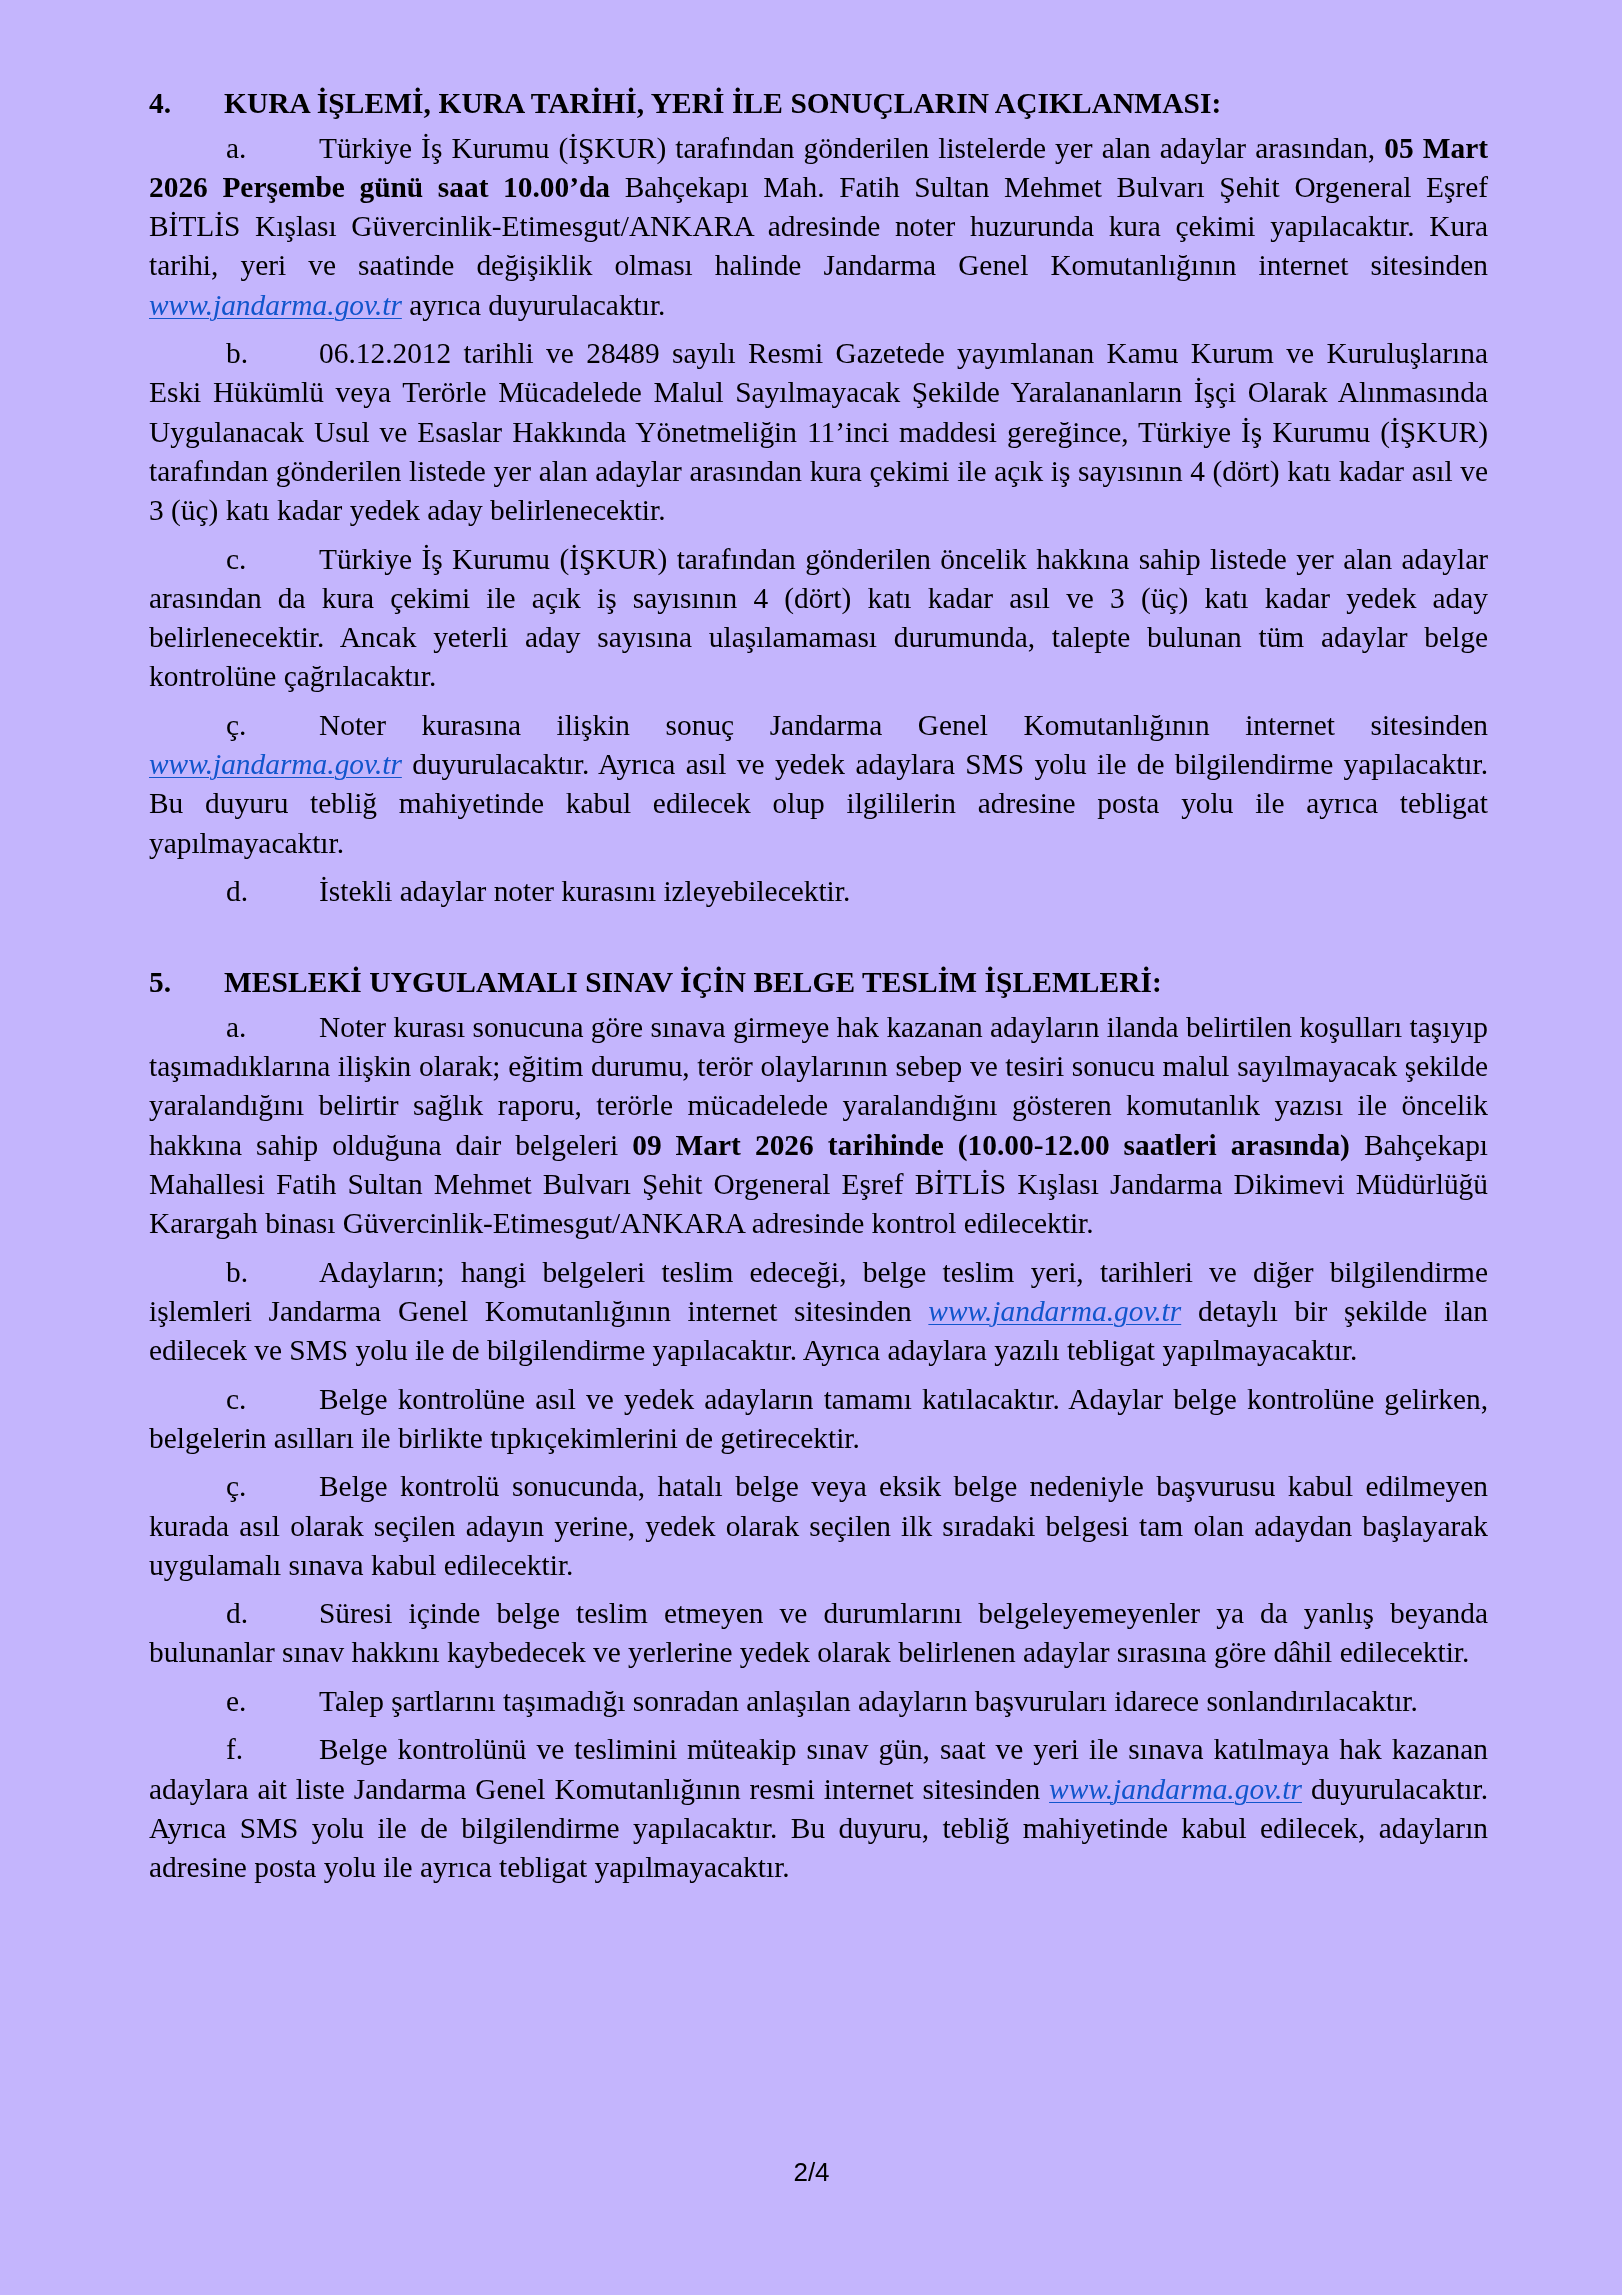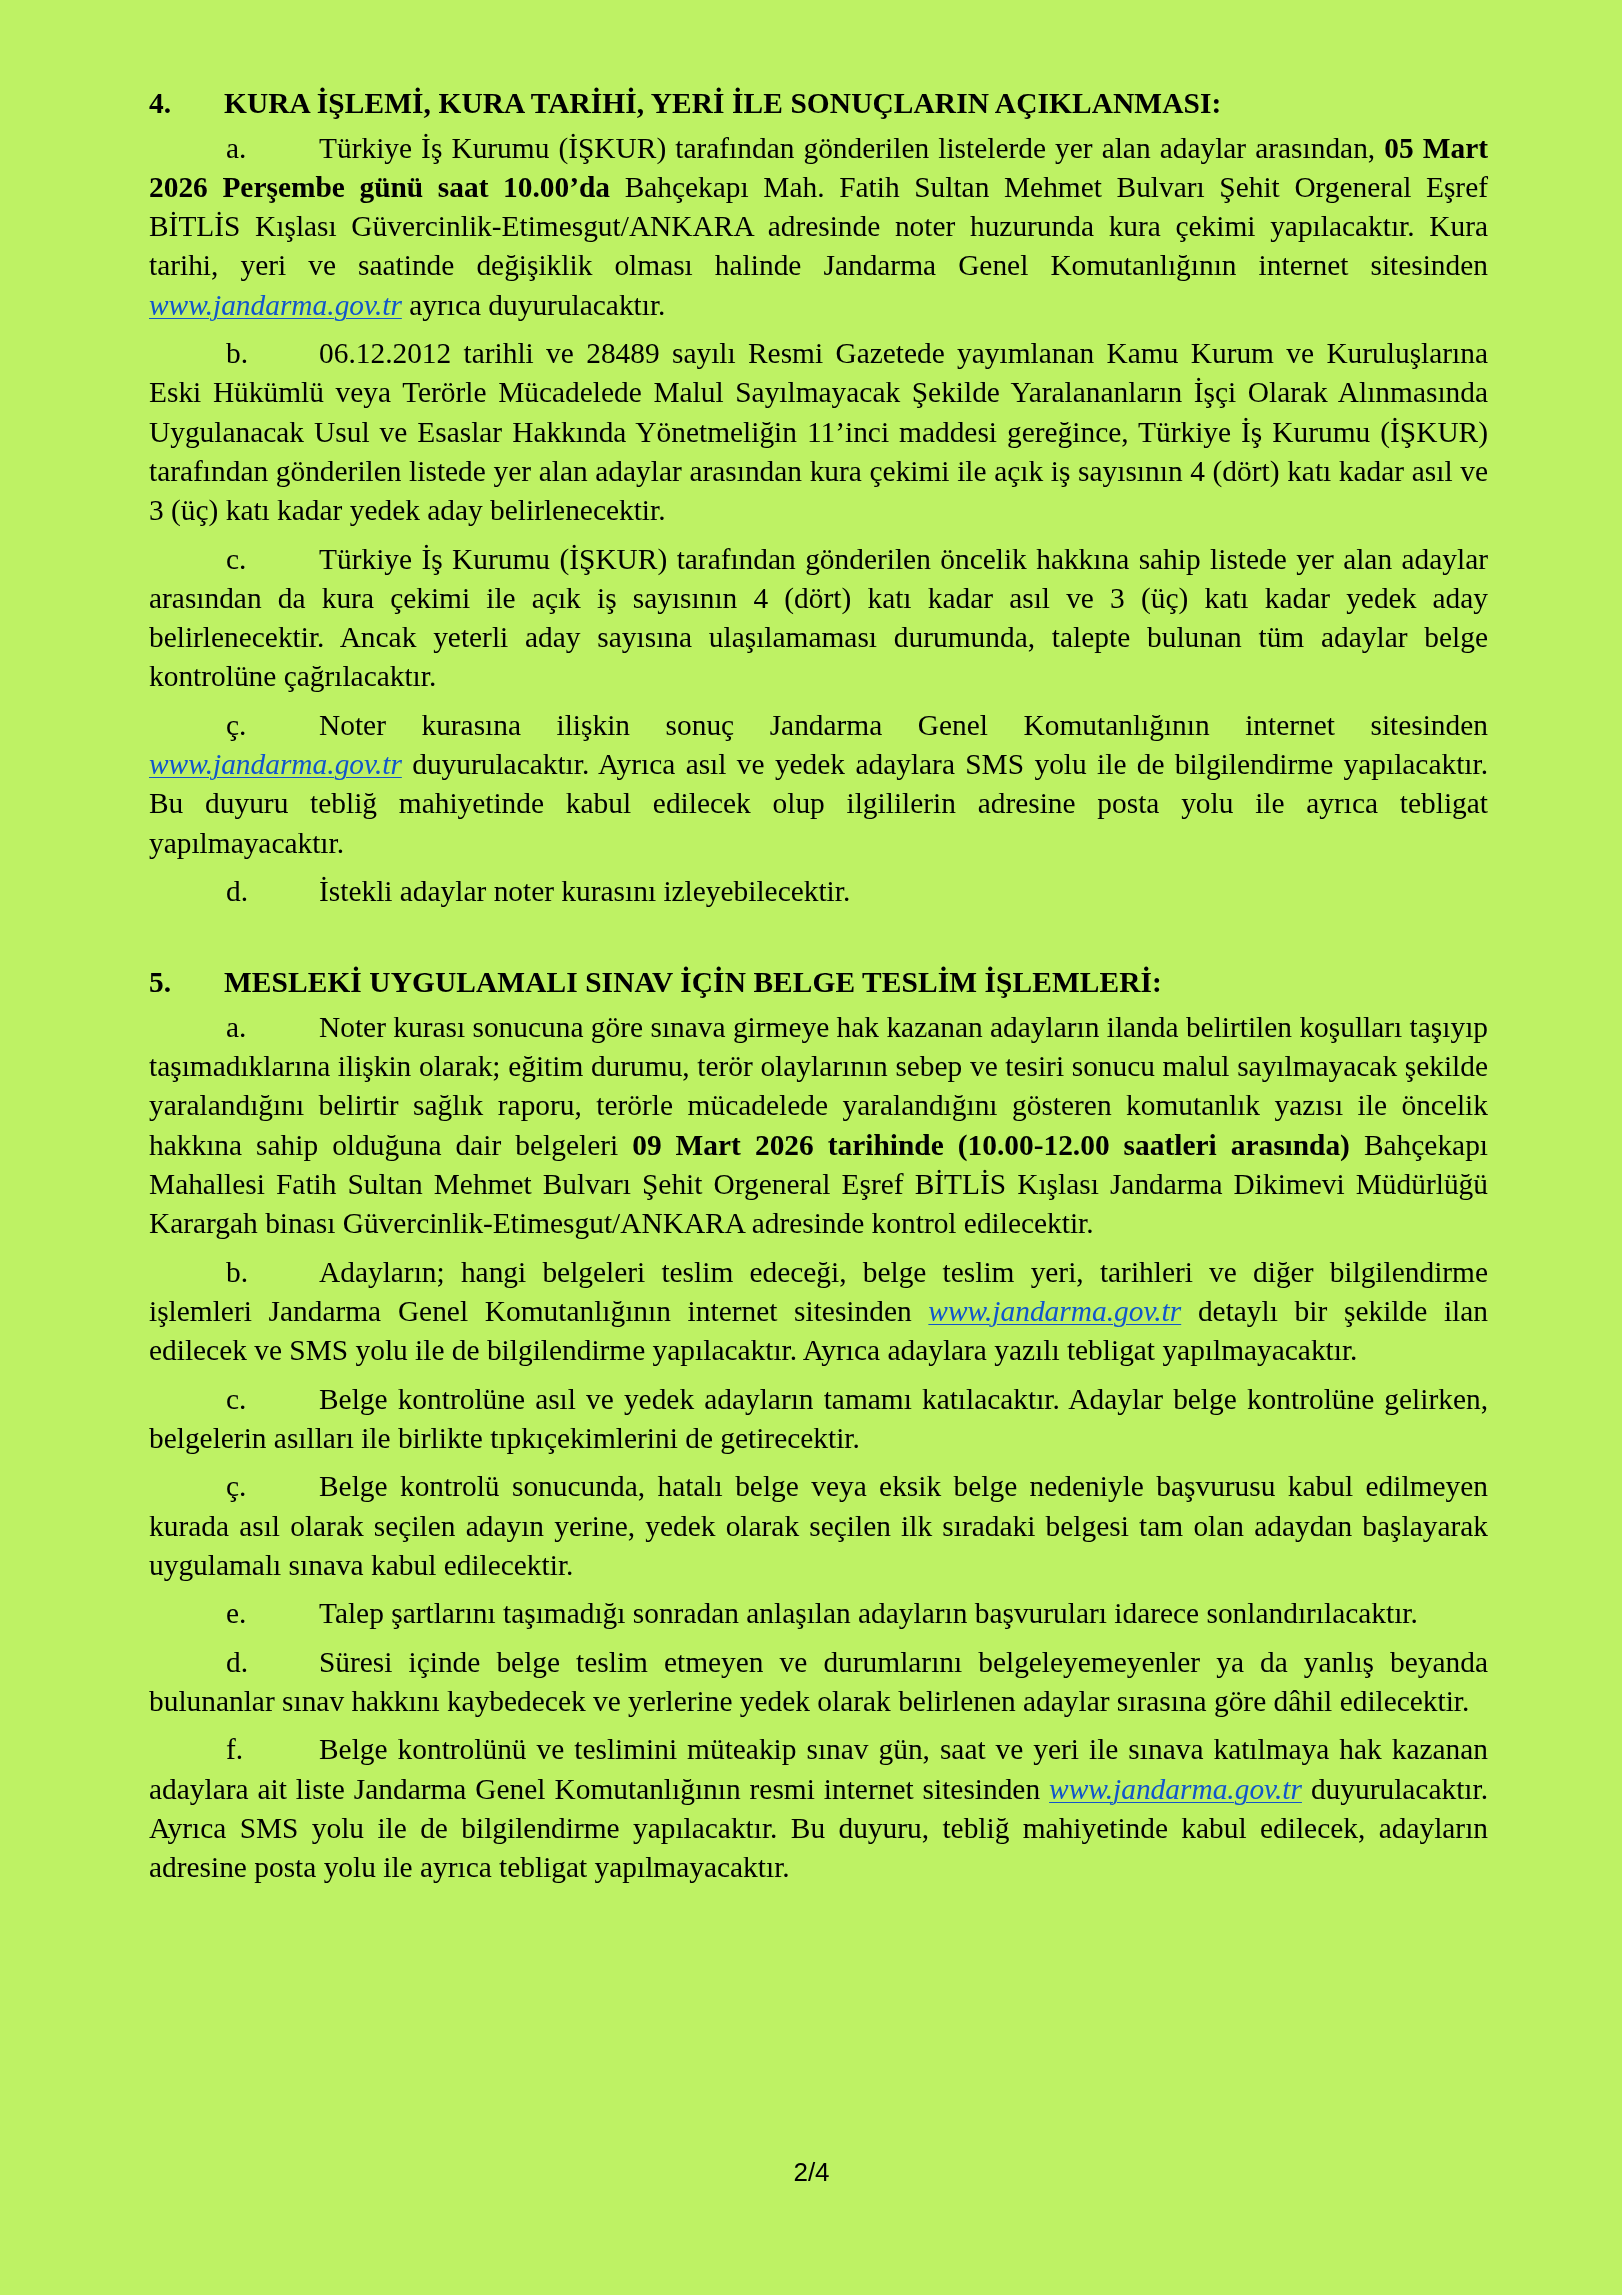--- a/index.html
+++ b/index.html
@@ -6,21 +6,21 @@
   html, body {
     margin: 0;
     padding: 0;
     background: #ffffff;
   }
 
   .page {
     position: relative;
     width: 1623px;
     height: 2295px;
-    background: #bef264;
+    background: #c4b5fd;
     box-sizing: border-box;
     padding: 84px 134px 0 149px;
     font-family: "Liberation Serif", "DejaVu Serif", serif;
     color: #000000;
     -webkit-font-smoothing: antialiased;
   }
 
   .content {
     width: 1339px;
   }
@@ -129,25 +129,25 @@
 
     <p class="para">
       <span class="marker">c.</span><span>Belge kontrolüne asıl ve yedek adayların tamamı katılacaktır. Adaylar belge kontrolüne gelirken, belgelerin asılları ile birlikte tıpkıçekimlerini de getirecektir.</span>
     </p>
 
     <p class="para">
       <span class="marker">ç.</span><span>Belge kontrolü sonucunda, hatalı belge veya eksik belge nedeniyle başvurusu kabul edilmeyen kurada asıl olarak seçilen adayın yerine, yedek olarak seçilen ilk sıradaki belgesi tam olan adaydan başlayarak uygulamalı sınava kabul edilecektir.</span>
     </p>
 
     <p class="para">
-      <span class="marker">e.</span><span>Talep şartlarını taşımadığı sonradan anlaşılan adayların başvuruları idarece sonlandırılacaktır.</span>
+      <span class="marker">d.</span><span>Süresi içinde belge teslim etmeyen ve durumlarını belgeleyemeyenler ya da yanlış beyanda bulunanlar sınav hakkını kaybedecek ve yerlerine yedek olarak belirlenen adaylar sırasına göre dâhil edilecektir.</span>
     </p>
 
     <p class="para">
-      <span class="marker">d.</span><span>Süresi içinde belge teslim etmeyen ve durumlarını belgeleyemeyenler ya da yanlış beyanda bulunanlar sınav hakkını kaybedecek ve yerlerine yedek olarak belirlenen adaylar sırasına göre dâhil edilecektir.</span>
+      <span class="marker">e.</span><span>Talep şartlarını taşımadığı sonradan anlaşılan adayların başvuruları idarece sonlandırılacaktır.</span>
     </p>
 
     <p class="para">
       <span class="marker">f.</span><span>Belge kontrolünü ve teslimini müteakip sınav gün, saat ve yeri ile sınava katılmaya hak kazanan adaylara ait liste Jandarma Genel Komutanlığının resmi internet sitesinden </span><span class="doclink">www.jandarma.gov.tr</span><span> duyurulacaktır. Ayrıca SMS yolu ile de bilgilendirme yapılacaktır. Bu duyuru, tebliğ mahiyetinde kabul edilecek, adayların adresine posta yolu ile ayrıca tebligat yapılmayacaktır.</span>
     </p>
 
   </div>
 
   <div class="footer">
     <span>2/4</span>

